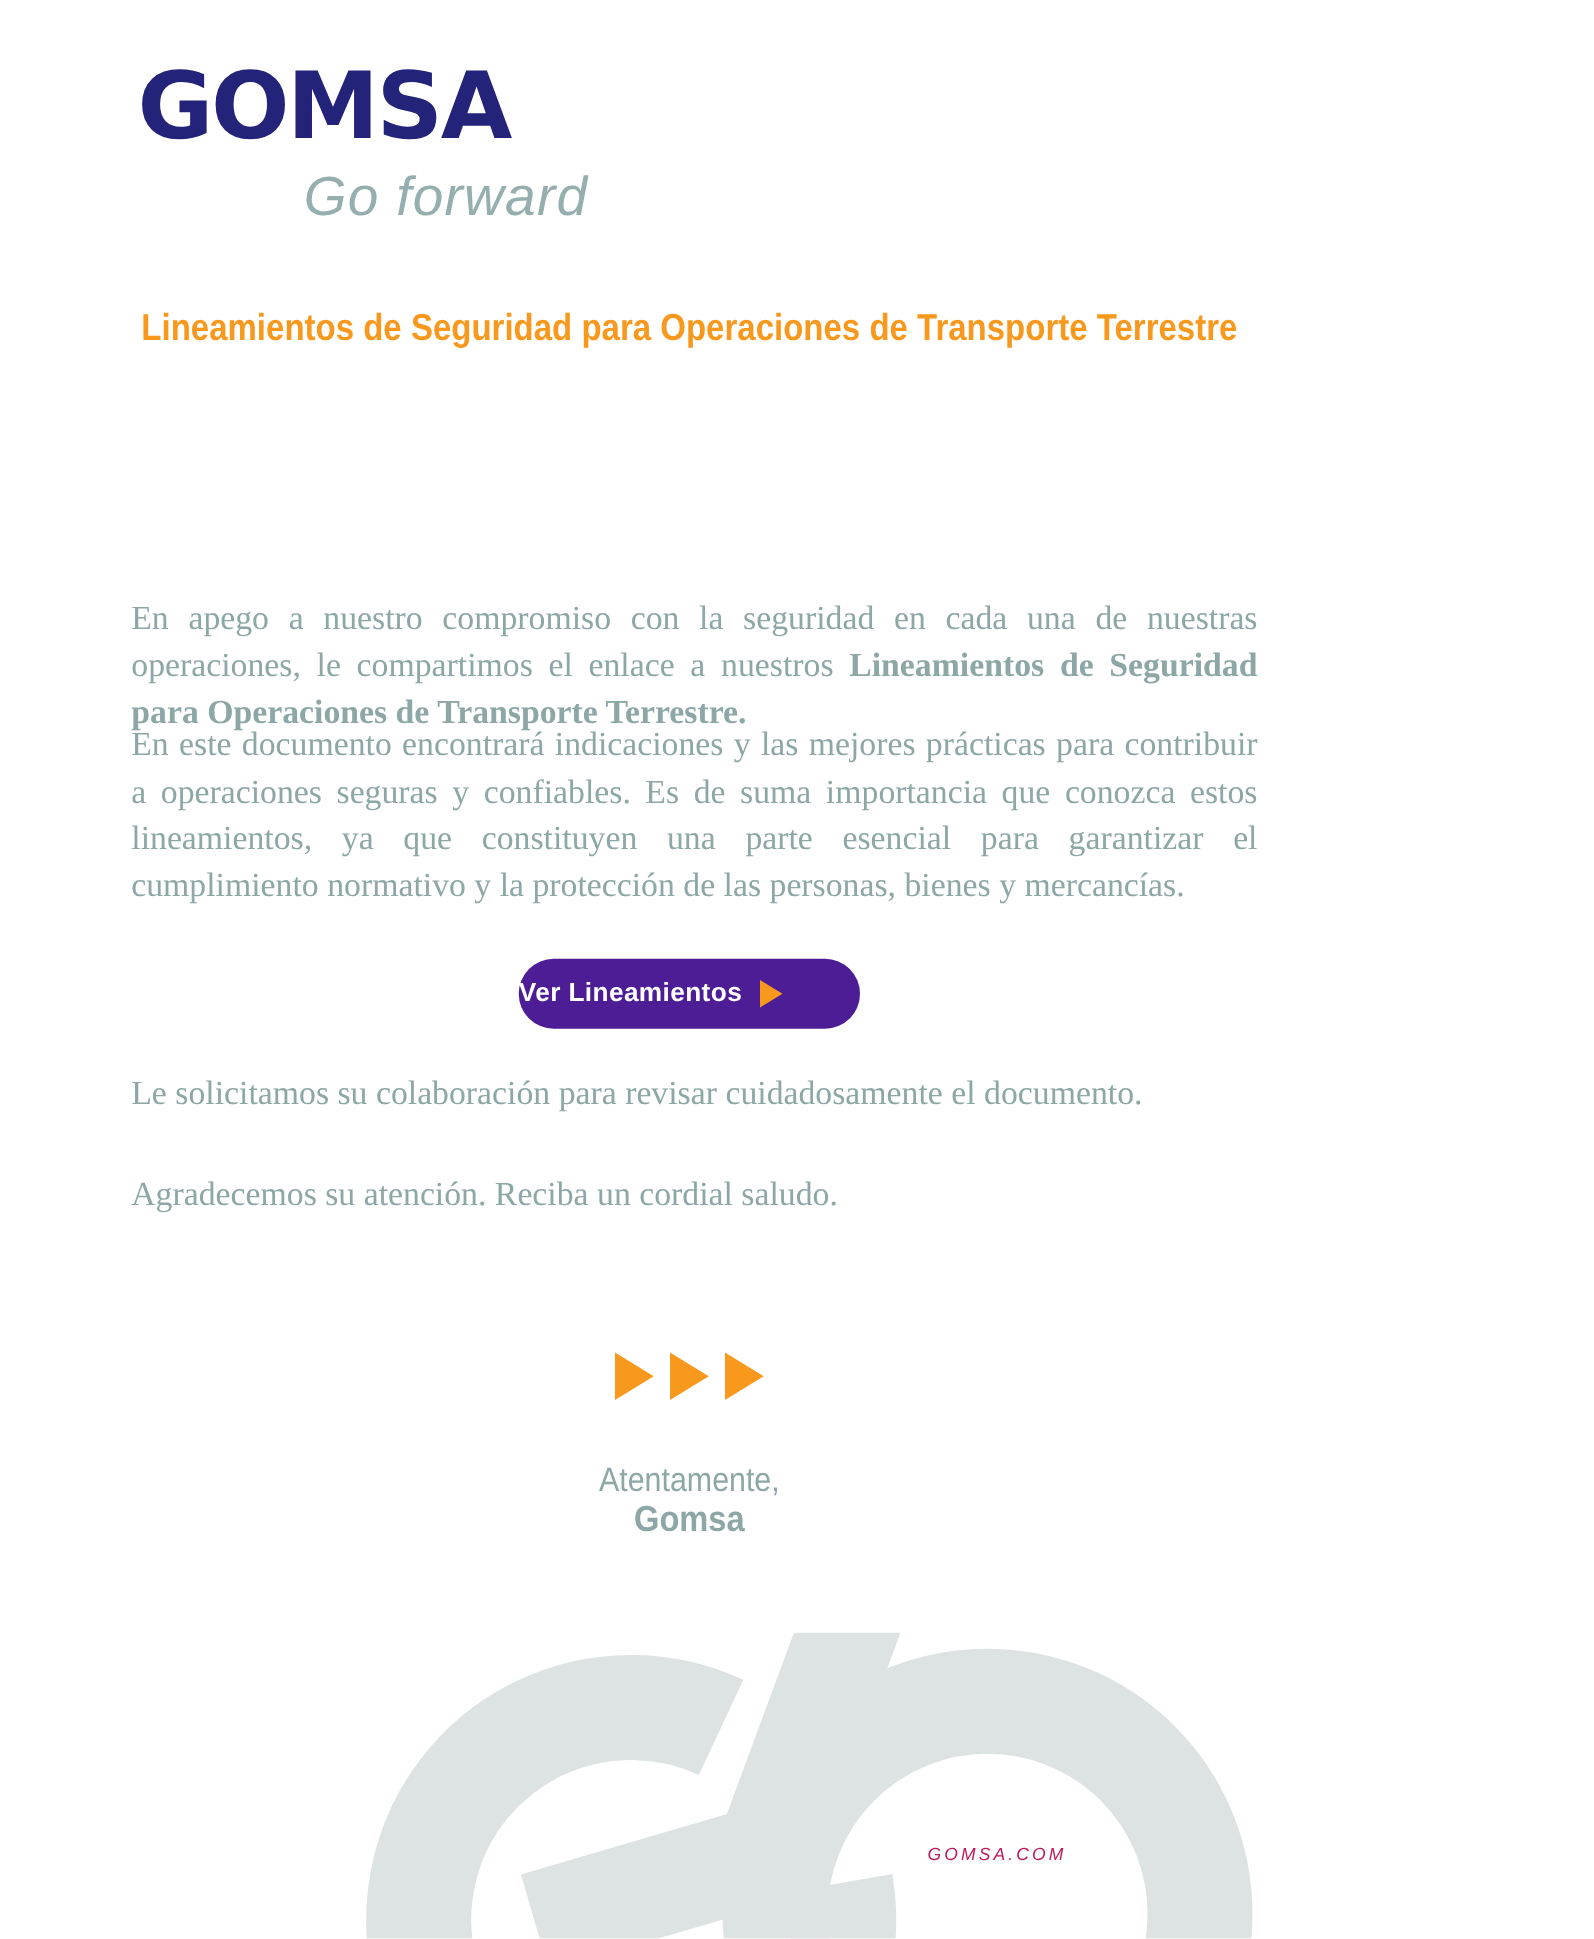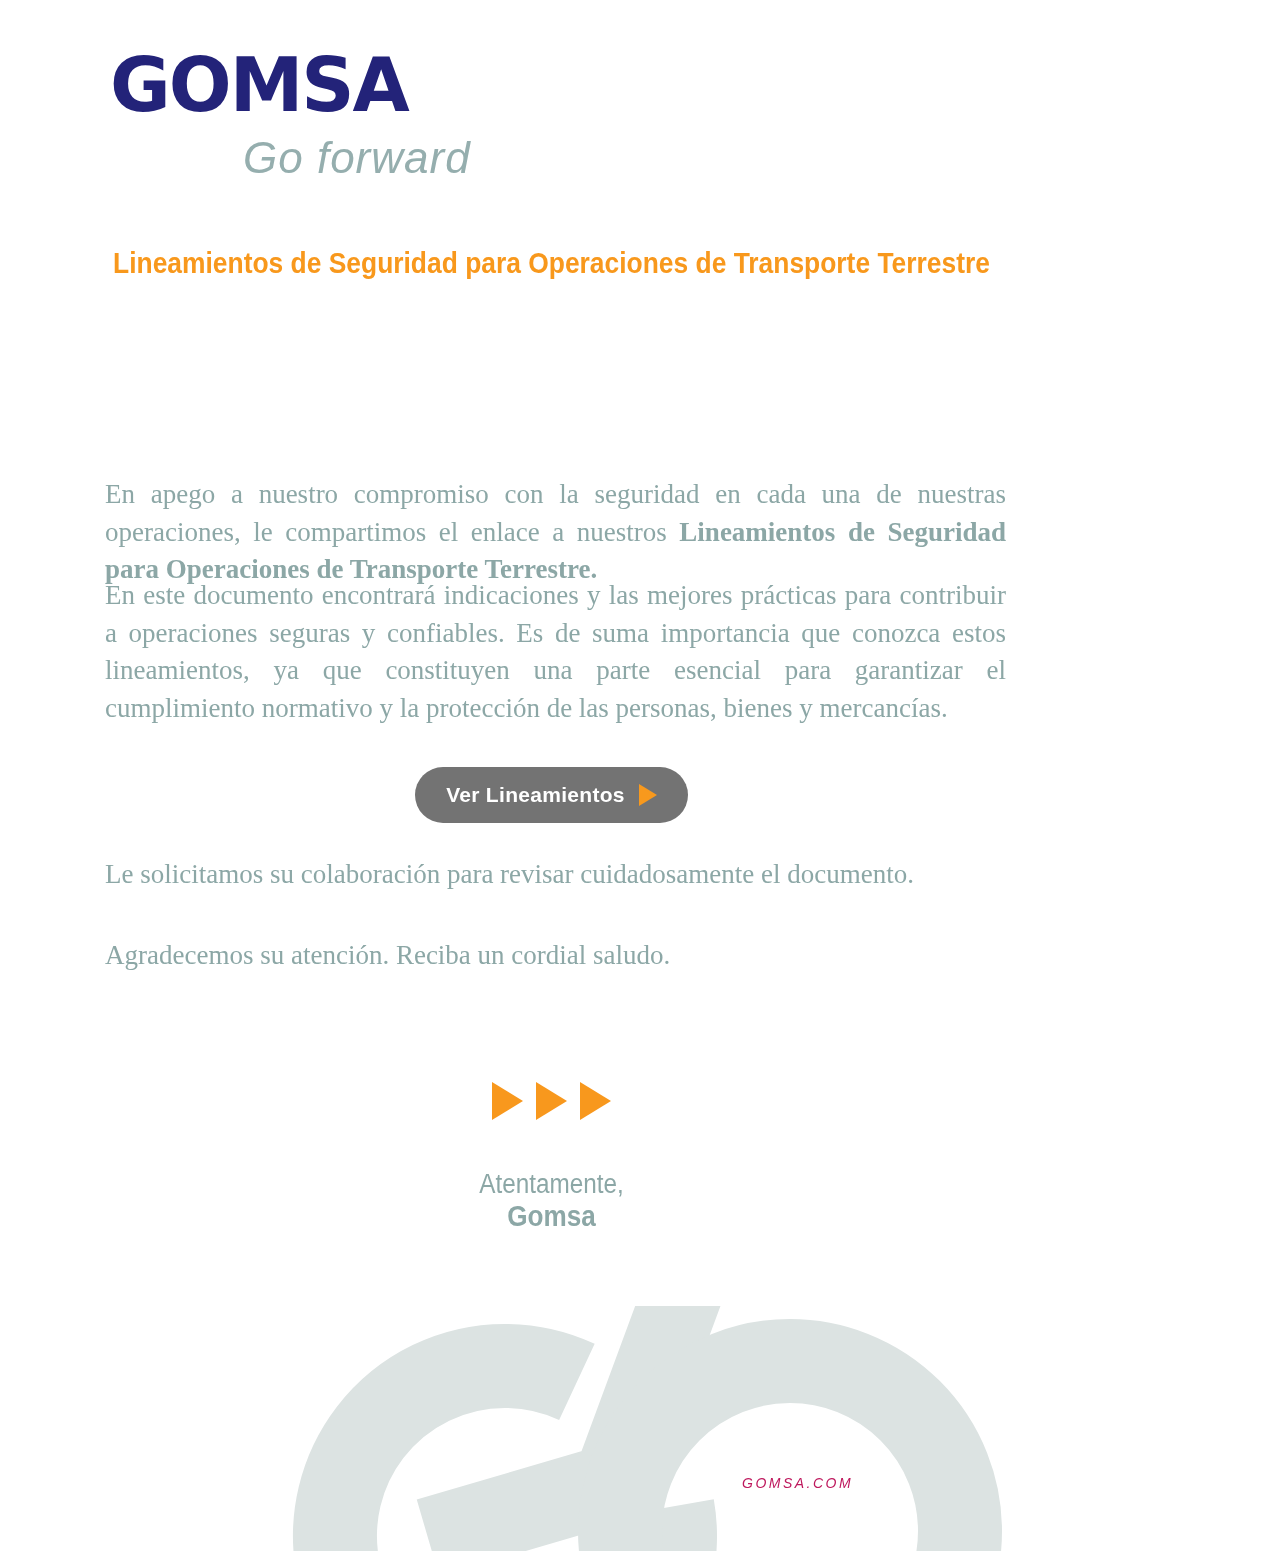--- a/index.html
+++ b/index.html
@@ -75,26 +75,25 @@
     position: absolute;
     top: 767px;
     left: 0;
     width: 100%;
     display: flex;
     justify-content: center;
   }
   .cta {
     display: flex;
     align-items: center;
-    justify-content: center;
     gap: 14px;
     width: 273px;
     height: 56px;
     border-radius: 28px;
-    background: #737373;
+    background: #4c1d95;
     cursor: pointer;
     text-decoration: none;
   }
   .cta-label {
     font-family: "Liberation Sans", sans-serif;
     font-weight: bold;
     font-size: 21px;
     color: #ffffff;
     letter-spacing: 0.3px;
   }

